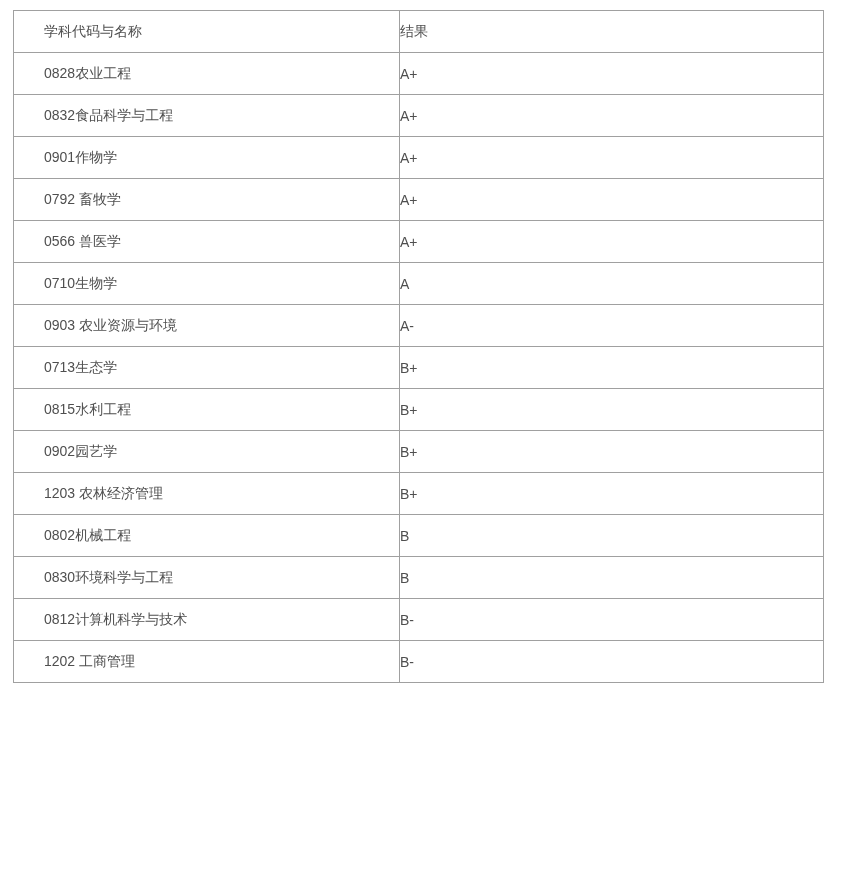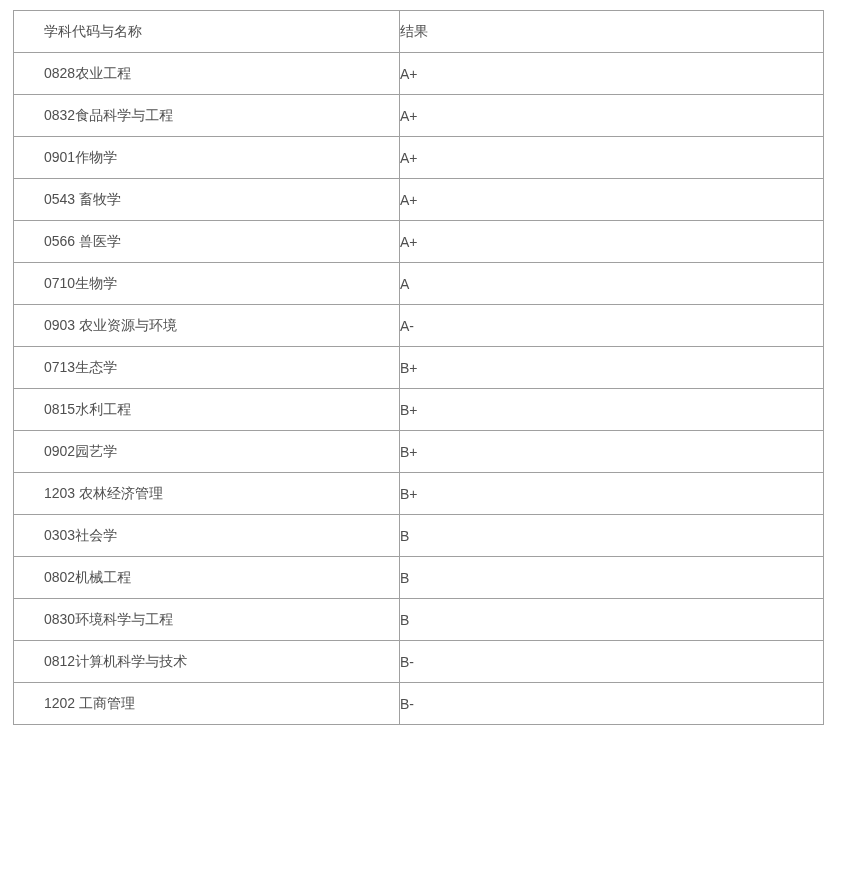--- a/index.html
+++ b/index.html
@@ -74,21 +74,21 @@
         </tr>
         <tr>
           <td class="subject-cell">0832食品科学与工程</td>
           <td class="result-cell">A+</td>
         </tr>
         <tr>
           <td class="subject-cell">0901作物学</td>
           <td class="result-cell">A+</td>
         </tr>
         <tr>
-          <td class="subject-cell">0543 畜牧学</td>
+          <td class="subject-cell">0792 畜牧学</td>
           <td class="result-cell">A+</td>
         </tr>
         <tr>
           <td class="subject-cell">0566 兽医学</td>
           <td class="result-cell">A+</td>
         </tr>
         <tr>
           <td class="subject-cell">0710生物学</td>
           <td class="result-cell">A</td>
         </tr>
@@ -106,24 +106,20 @@
         </tr>
         <tr>
           <td class="subject-cell">0902园艺学</td>
           <td class="result-cell">B+</td>
         </tr>
         <tr>
           <td class="subject-cell">1203 农林经济管理</td>
           <td class="result-cell">B+</td>
         </tr>
         <tr>
-          <td class="subject-cell">0303社会学</td>
-          <td class="result-cell">B</td>
-        </tr>
-        <tr>
           <td class="subject-cell">0802机械工程</td>
           <td class="result-cell">B</td>
         </tr>
         <tr>
           <td class="subject-cell">0830环境科学与工程</td>
           <td class="result-cell">B</td>
         </tr>
         <tr>
           <td class="subject-cell">0812计算机科学与技术</td>
           <td class="result-cell">B-</td>

